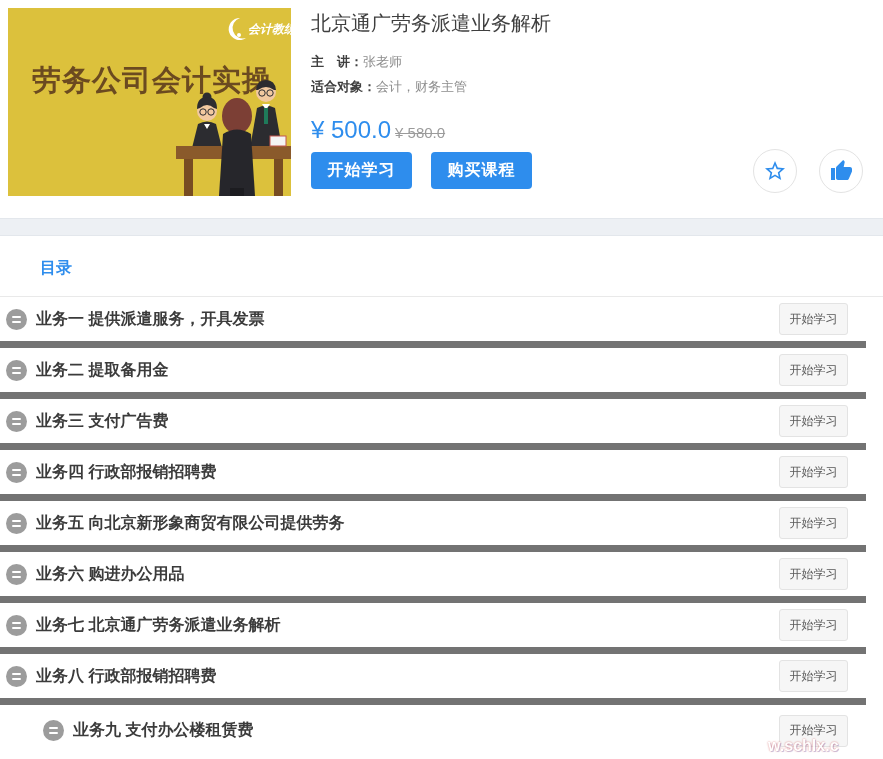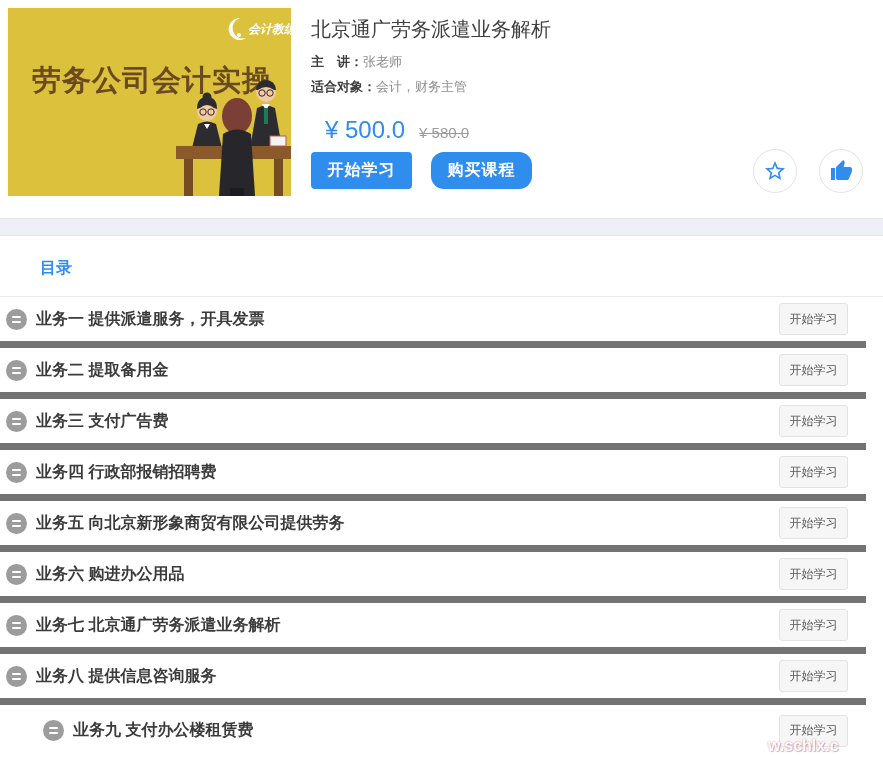--- a/index.html
+++ b/index.html
@@ -4,35 +4,35 @@
 <style>
   * { margin:0; padding:0; box-sizing:border-box; }
   html,body { background:#fff; }
   body { font-family:"Liberation Sans","DejaVu Sans",sans-serif; }
   .page { position:relative; width:883px; height:759px; background:#fff; overflow:hidden; }
 
   
   .thumb { position:absolute; left:8px; top:8px; width:283px; height:188px; overflow:hidden; }
   .thumb svg { display:block; }
 
-  .course-title { position:absolute; left:311px; top:16px; font-size:20px; color:#3f3f3f; }
+  .course-title { position:absolute; left:311px; top:10px; font-size:20px; color:#3f3f3f; }
   .meta-line { position:absolute; left:311px; font-size:13px; color:#8c8c8c; }
   .meta-line .lbl { font-weight:bold; color:#404040; white-space:pre;font-family:Liberation Mono, monospace; }
   .meta-instructor { top:53px; }
   .meta-audience { top:78px; }
 
-  .price-row { position:absolute; left:325px; top:116px; display:flex; align-items:baseline;text-align:center; }
+  .price-row { position:absolute; left:311px; top:116px; display:flex; align-items:baseline;text-align:center; }
   .price-now { font-size:24px; color:#2e8ded; }
-  .price-old { font-size:15px; color:#9b9b9b; text-decoration:line-through; margin-left:14px; }
+  .price-old { font-size:15px; color:#9b9b9b; text-decoration:line-through; margin-left:4px; }
 
   .cta-btn { position:absolute; top:152px; width:101px; height:37px; background:#2e8ded; color:#fff;
              border:none; border-radius:4px; font-size:16px; font-weight:bold; letter-spacing:1px;
              font-family:inherit; cursor:pointer; }
   .btn-start { left:311px; }
-  .btn-buy { left:431px;border-radius:13px; }
+  .btn-buy { left:431px; }
 
   .circle-btn { position:absolute; top:149px; width:44px; height:44px; border:1px solid #e3e3e3;
                 border-radius:50%; background:#fff; display:flex; align-items:center; justify-content:center;
                 cursor:pointer; }
   .circle-fav { left:753px; }
   .circle-like { left:819px; }
 
   
   .band { position:absolute; left:0; top:218px; width:883px; height:18px; background:#edf0f4;
           border-top:1px solid #e3e7ec; border-bottom:1px solid #e3e7ec; }
@@ -200,21 +200,21 @@
         </span>
       <span class="row-title">业务七 北京通广劳务派遣业务解析</span>
       <button class="row-btn">开始学习</button>
     </div>
 
     <div class="row">
       <span class="row-icon">
           <span class="bar"></span>
           <span class="bar"></span>
         </span>
-      <span class="row-title">业务八 提供信息咨询服务</span>
+      <span class="row-title">业务八 行政部报销招聘费</span>
       <button class="row-btn">开始学习</button>
     </div>
 
     <div class="row">
       <span class="row-icon">
           <span class="bar"></span>
           <span class="bar"></span>
         </span>
       <span class="row-title">业务九 支付办公楼租赁费</span>
       <button class="row-btn">开始学习</button>

